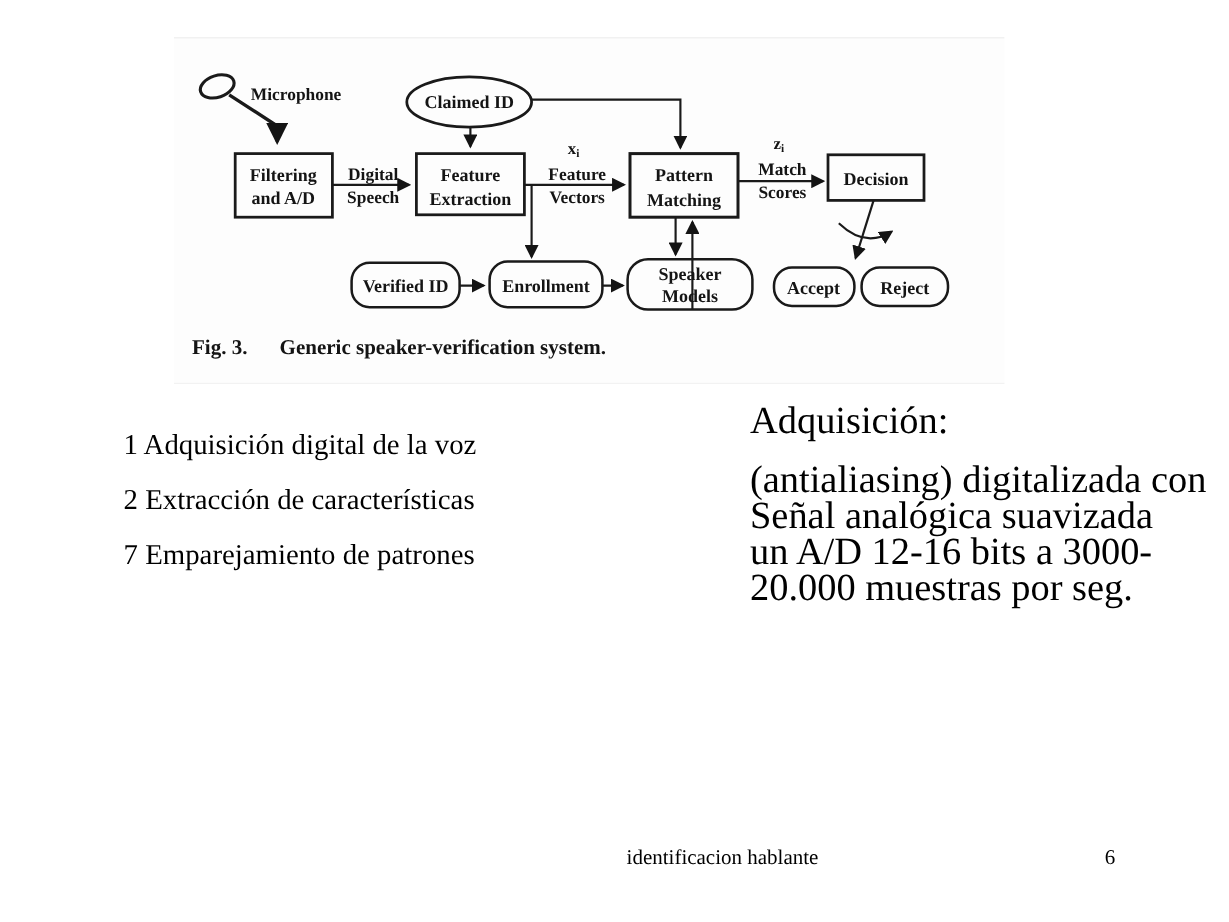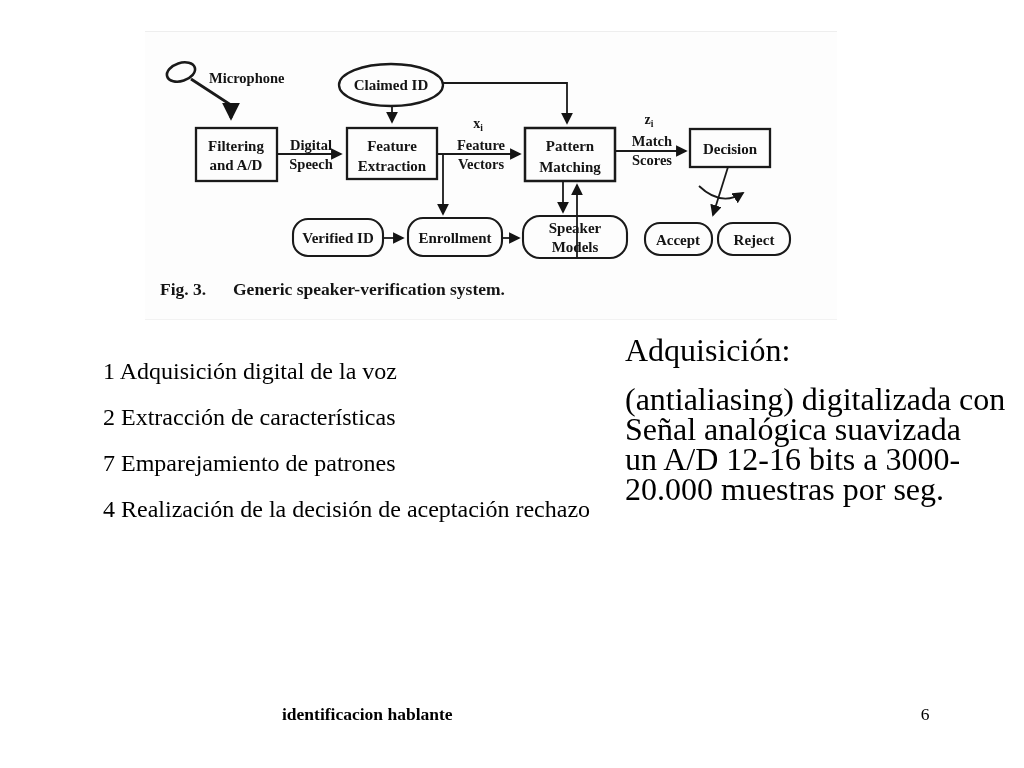--- a/index.html
+++ b/index.html
@@ -54,23 +54,22 @@
   }
   .right-col .heading { height: 30px; line-height: 30px; }
   .right-col .para { margin-top: 19px; }
   .right-col .para .line { height: 30px; line-height: 30px; white-space: nowrap; }
 
   
   .footer-title {
     position: absolute;
     left: 282px; top: 704px;
     width: 400px;
-    text-align: left;
+    text-align: right;
     font-size: 17.5px;
-    font-weight: bold;
   }
   .page-number {
     position: absolute;
     left: 905px; top: 704px;
     width: 40px;
     text-align: center;
     font-size: 17.5px;
   }
 </style>
 </head>
@@ -154,21 +153,20 @@
         <text x="15" y="263">Fig. 3.</text>
         <text x="88" y="263">Generic speaker-verification system.</text>
       </g>
     </svg>
   </div>
 
   <div class="left-col">
     <div class="line">1 Adquisición digital de la voz</div>
     <div class="line">2 Extracción de características</div>
     <div class="line">7 Emparejamiento de patrones</div>
-    <div class="line">4 Realización de la decisión de aceptación rechazo</div>
   </div>
 
   <div class="right-col">
     <div class="heading">Adquisición:</div>
     <div class="para">
       <div class="line">(antialiasing) digitalizada con</div>
       <div class="line">Señal analógica suavizada</div>
       <div class="line">un A/D 12-16 bits a 3000-</div>
       <div class="line">20.000 muestras por seg.</div>
     </div>

